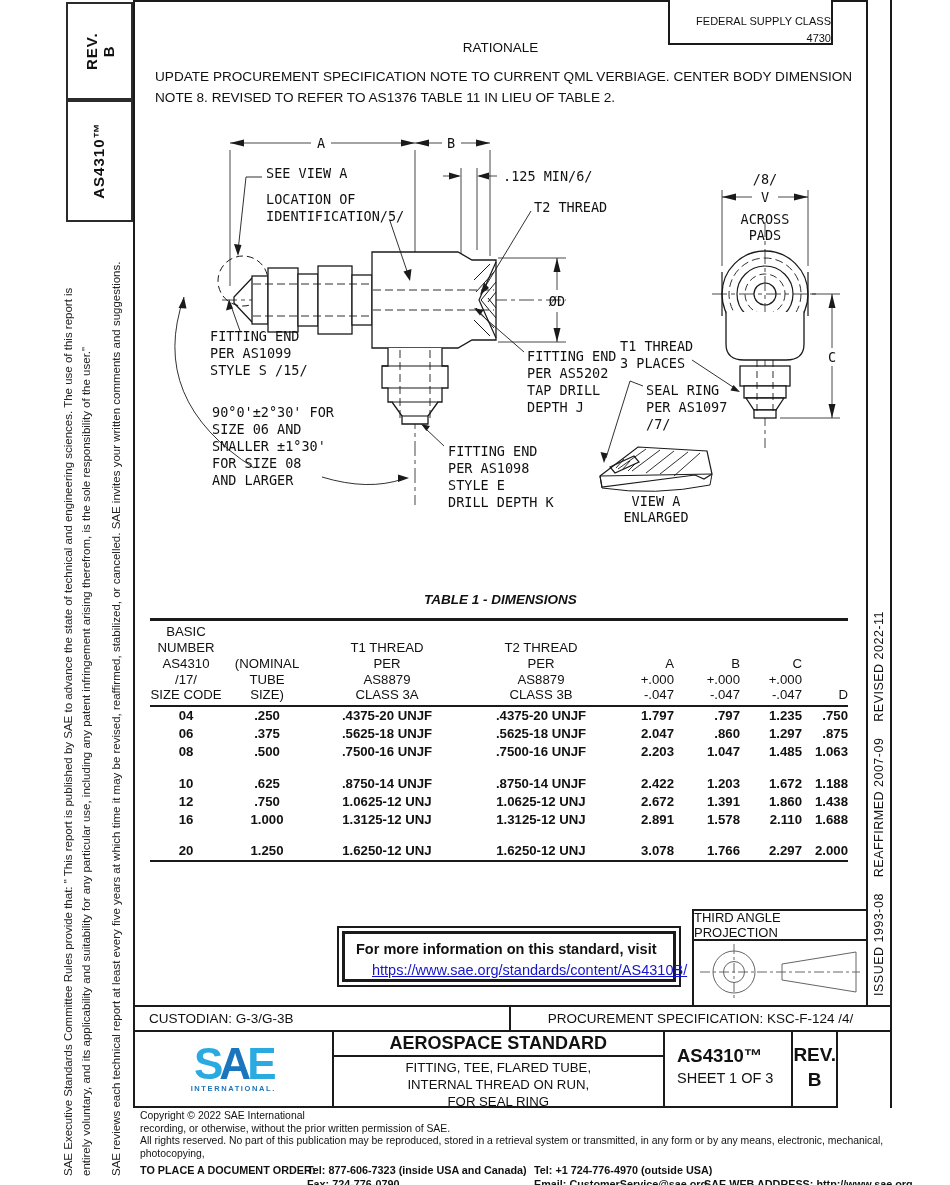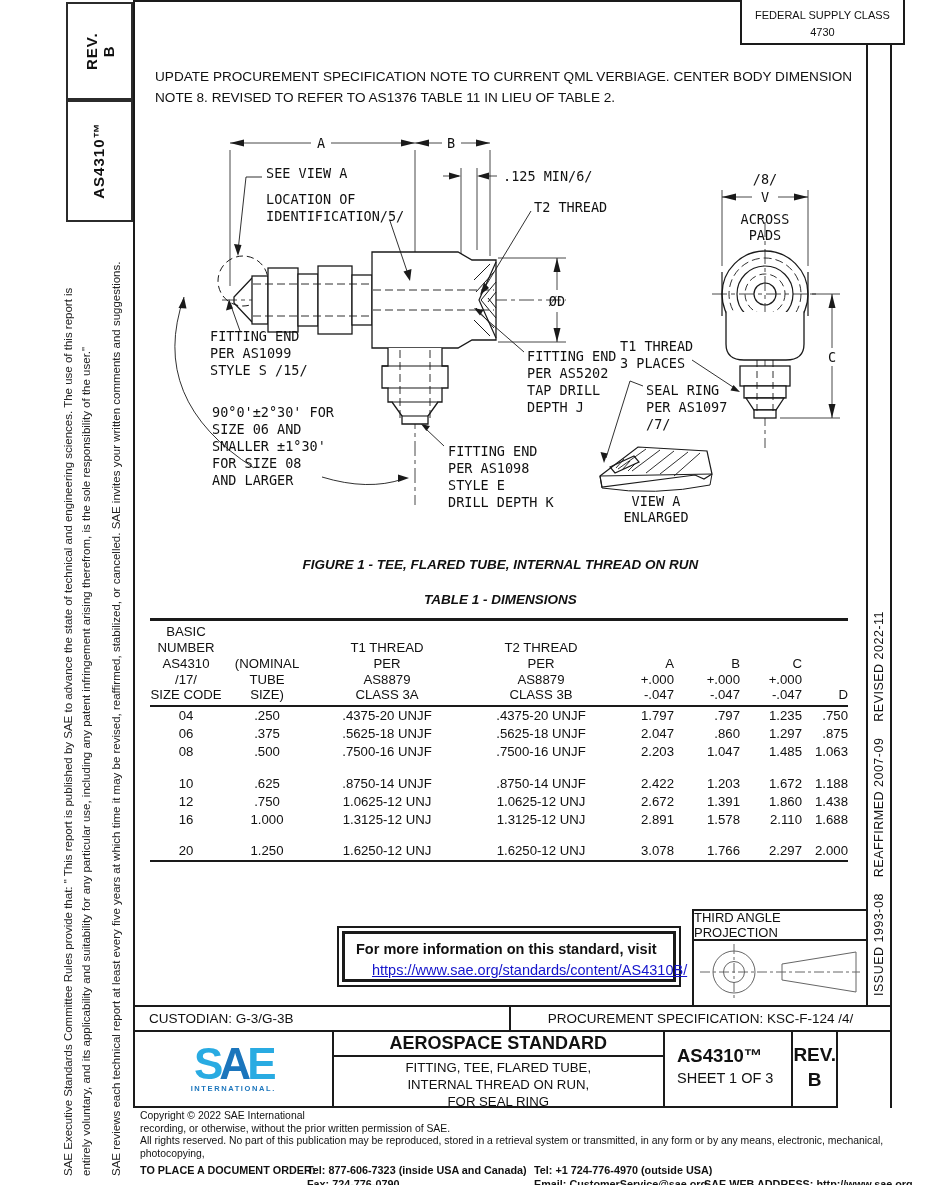--- a/index.html
+++ b/index.html
@@ -22,42 +22,42 @@
   #rev-box { top:2px; height:98px; }
   #as-box  { top:100px; height:122px; }
   .side-box .lbl { transform:rotate(-90deg); font-weight:bold; font-size:15px;
                    letter-spacing:1px; text-align:center; line-height:1.15; white-space:nowrap; }
 
   
   .frame-main { position:absolute; left:133px; top:0; width:735px; height:1007px;
                 border:2px solid #1a1a1a; }
   .outer-right-line { position:absolute; left:890px; top:0; width:2px; height:1108px; background:#1a1a1a; }
 
-  .fsc { position:absolute; left:740px; top:0; width:165px; height:45px;
-         border:2px solid #1a1a1a; border-top:none; text-align:center;
-         font-size:11px; padding-top:7px; line-height:1.5; background:#fff; }
+  .fsc { position:absolute; left:668px; top:0; width:165px; height:45px;
+         border:2px solid #1a1a1a; border-top:none; text-align:right;
+         font-size:11px; padding-top:13px; line-height:1.5; background:#fff; }
 
   .rationale-title { position:absolute; left:133px; top:40px; width:735px;
                      text-align:center; font-size:13.5px; }
   .rationale-text  { position:absolute; left:155px; top:66px; width:700px;
                      font-size:13.6px; line-height:1.55; }
 
   .fig-cap { position:absolute; left:133px; top:557px; width:735px; text-align:center;
              font-weight:bold; font-style:italic; font-size:13.5px; }
   .tab-cap { position:absolute; left:133px; top:592px; width:735px; text-align:center;
              font-weight:bold; font-style:italic; font-size:13.5px; }
 
   
   .dim-table { position:absolute; left:150px; top:618px; width:698px;
                border-collapse:collapse; table-layout:fixed; font-size:13.2px;
                border-top:3px solid #1a1a1a; border-bottom:2.5px solid #1a1a1a; }
   .dim-table thead { border-bottom:2.5px solid #1a1a1a; }
   .dim-table th { font-weight:normal; vertical-align:bottom; text-align:center;
                   line-height:1.2; padding:3px 0 2px; }
-  .dim-table td { line-height:1.22; padding:1px 0; text-align:center; }
+  .dim-table td { line-height:1.22; padding:1px 0; text-align:center;font-weight:bold; }
   .dim-table .c0 { width:72px; }
   .dim-table .c1 { width:90px; }
   .dim-table .c2 { width:150px; }
   .dim-table .c3 { width:158px; }
   .dim-table .c4 { width:66px; }
   .dim-table .c5 { width:62px; }
   .dim-table .c6 { width:58px; }
   .dim-table .c7 { width:42px; }
   .dim-table td.c4, .dim-table th.c4 { text-align:right; padding-right:12px; }
   .dim-table td.c5, .dim-table th.c5 { text-align:right; padding-right:8px; }
@@ -141,20 +141,21 @@
   </div>
 
   <div class="frame-main"></div>
   <div class="outer-right-line"></div>
 
   <div class="fsc">
     <div>FEDERAL SUPPLY CLASS</div>
     <div>4730</div>
   </div>
 
+  <div class="rationale-title">RATIONALE</div>
   <div class="rationale-text">UPDATE PROCUREMENT SPECIFICATION NOTE TO CURRENT QML VERBIAGE. CENTER BODY DIMENSION NOTE 8. REVISED TO REFER TO AS1376 TABLE 11 IN LIEU OF TABLE 2.</div>
 
   <svg class="abs" style="left:133px; top:105px;" width="735" height="450" viewBox="133 105 735 450">
     <g stroke="#1a1a1a" fill="none">
 
       <path d="M222,300 H566" stroke-width="0.8" stroke-dasharray="15 4 4 4"></path>
       <path d="M415,252 V505" stroke-width="0.8" stroke-dasharray="15 4 4 4"></path>
       <path d="M415,150 V252" stroke-width="0.8"></path>
 
       <circle cx="243" cy="281" r="25" stroke-width="1" stroke-dasharray="7 4"></circle>
@@ -332,21 +333,20 @@
     <text class="dtext" x="832" y="362" text-anchor="middle">C</text>
     <text class="dtext" x="620" y="351">T1 THREAD</text>
     <text class="dtext" x="620" y="368">3 PLACES</text>
     <text class="dtext" x="646" y="395">SEAL RING</text>
     <text class="dtext" x="646" y="412">PER AS1097</text>
     <text class="dtext" x="646" y="429">/7/</text>
     <text class="dtext" x="656" y="506" text-anchor="middle">VIEW A</text>
     <text class="dtext" x="656" y="522" text-anchor="middle">ENLARGED</text>
   </svg>
 
-  <div class="fig-cap">FIGURE 1 - TEE, FLARED TUBE, INTERNAL THREAD ON RUN</div>
   <div class="tab-cap">TABLE 1 - DIMENSIONS</div>
 
   <table class="dim-table">
     <thead>
       <tr>
         <th class="c0">
           <div>BASIC</div>
             <div>NUMBER</div>
           <div>AS4310</div>
             <div>/17/</div>

